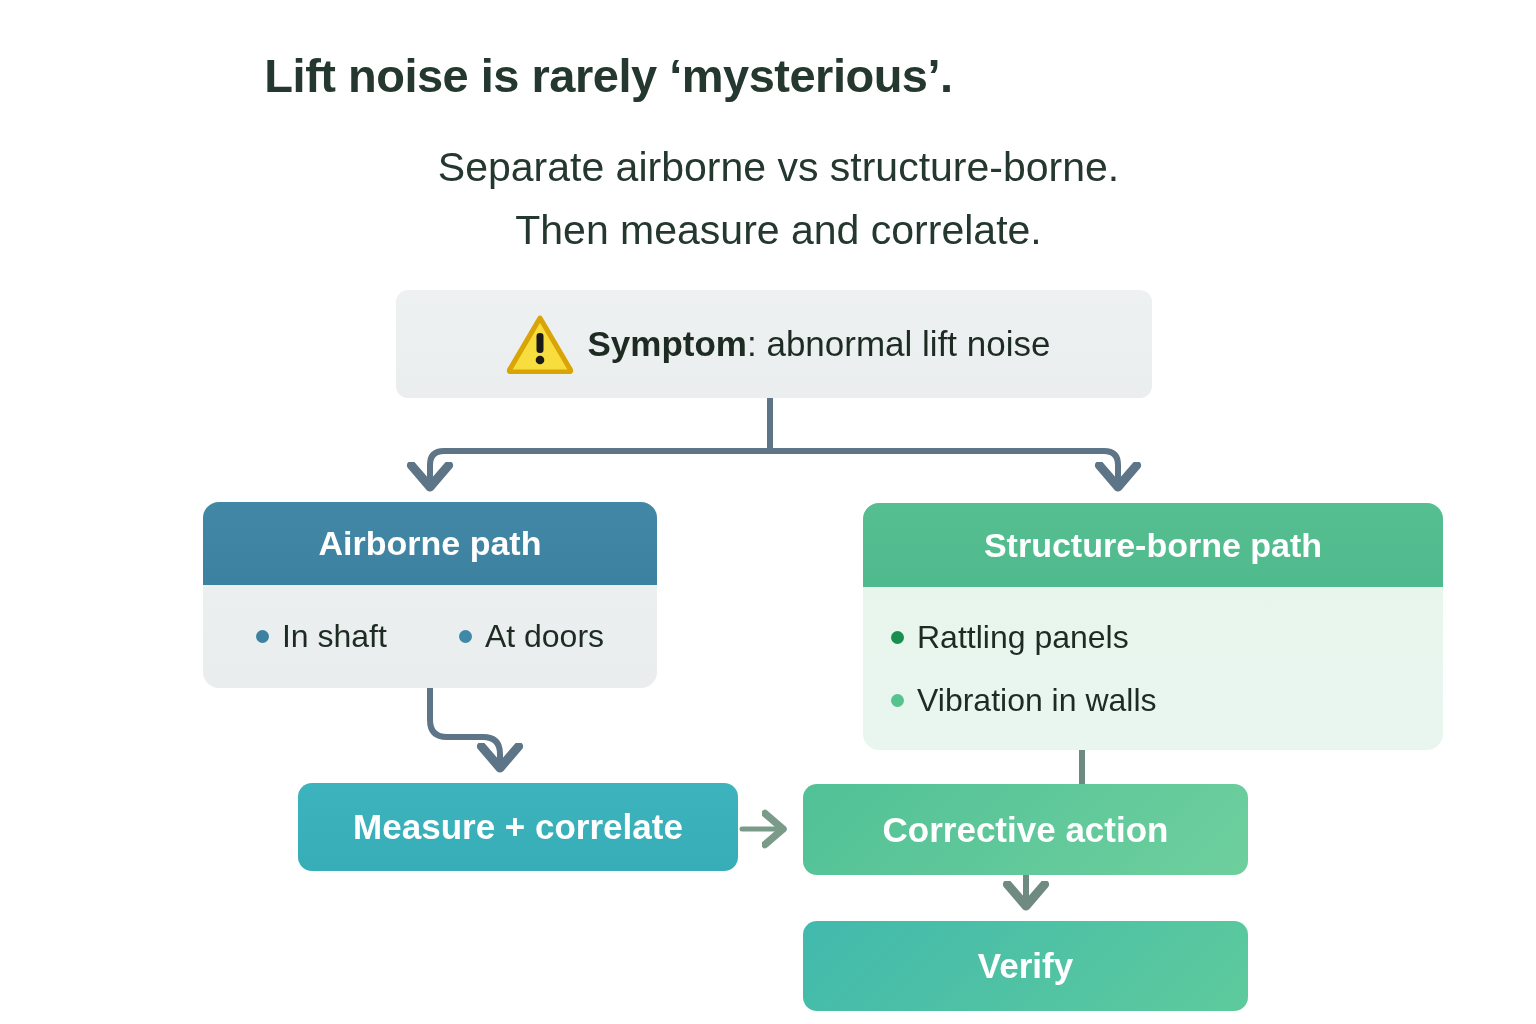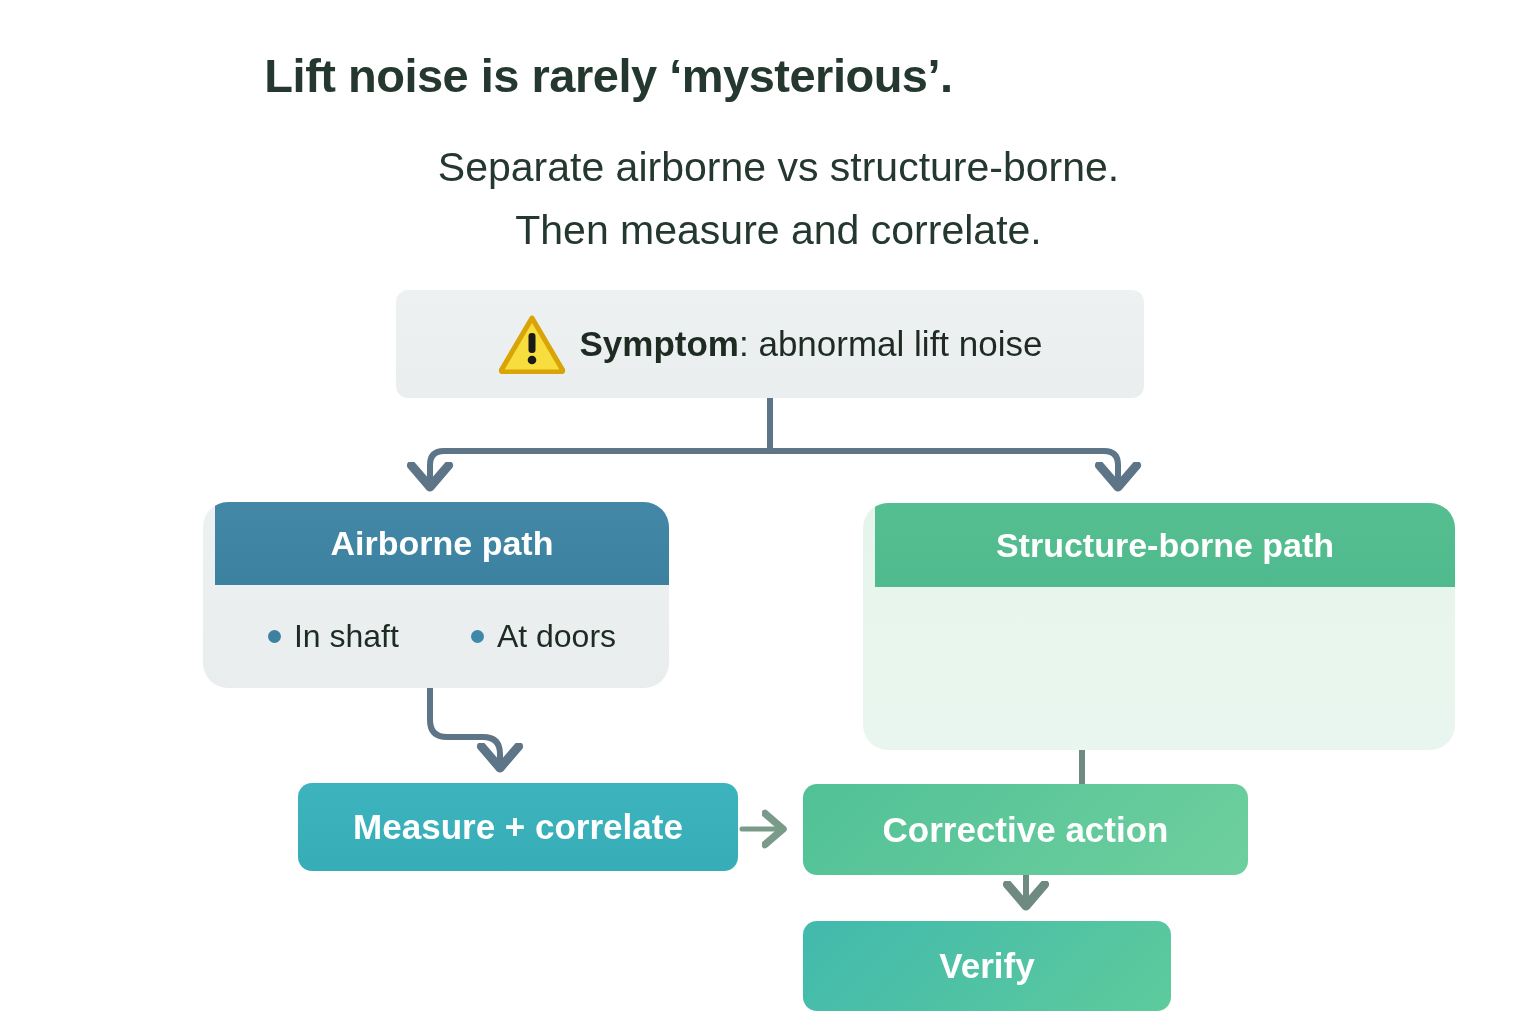--- a/index.html
+++ b/index.html
@@ -54,42 +54,42 @@
     left: 396px;
     top: 290px;
     width: 748px;
     height: 108px;
     background: linear-gradient(180deg, #eef1f2 0%, #eaeeef 100%);
     border-radius: 12px;
     display: flex;
     align-items: center;
     justify-content: center;
     gap: 14px;
+    padding-left: 8px;
   }
   .warn-icon {
     width: 68px;
     height: 60px;
     flex: 0 0 auto;
     display: block;
   }
   .symptom-text {
     font-size: 35px;
     color: #1d2b23;
     white-space: nowrap;
   }
   .symptom-text .lead {
     font-weight: bold;
   }
 
   
   .card {
     position: absolute;
-    border-radius: 25px;
+    border-radius: 16px;
     overflow: hidden;
-    padding-left: 12px;
   }
   .card-head {
     font-weight: bold;
     color: #ffffff;
     display: flex;
     align-items: center;
     justify-content: center;
   }
   .card-body {
     display: flex;
@@ -179,21 +179,21 @@
     top: 784px;
     width: 445px;
     height: 91px;
     background: linear-gradient(135deg, #51c197 0%, #6ecf9d 100%);
     font-size: 35px;
     font-weight: bold;
   }
   .pill-verify {
     left: 803px;
     top: 921px;
-    width: 368px;
+    width: 445px;
     height: 90px;
     background: linear-gradient(135deg, #41b9ad 0%, #5ecb9c 100%);
     font-size: 35px;
     font-weight: bold;
   }
 </style>
 </head>
 <body>
 
 <svg id="canvas" viewBox="0 0 1536 1024" xmlns="http://www.w3.org/2000/svg">
@@ -251,17 +251,27 @@
     </div>
     <div class="bullet-row">
       <span class="dot dot-blue2"></span>
       <span>At doors</span>
     </div>
   </div>
 </div>
 
 <div class="card card-structure">
   <div class="card-head">Structure-borne path</div>
+  <div class="card-body">
+    <div class="bullet-row">
+      <span class="dot dot-green-dark"></span>
+      <span>Rattling panels</span>
+    </div>
+    <div class="bullet-row">
+      <span class="dot dot-green-light"></span>
+      <span>Vibration in walls</span>
+    </div>
+  </div>
 </div>
 
 <div class="pill pill-measure">Measure + correlate</div>
 <div class="pill pill-corrective">Corrective action</div>
 <div class="pill pill-verify">Verify</div>
 
 </body></html>

